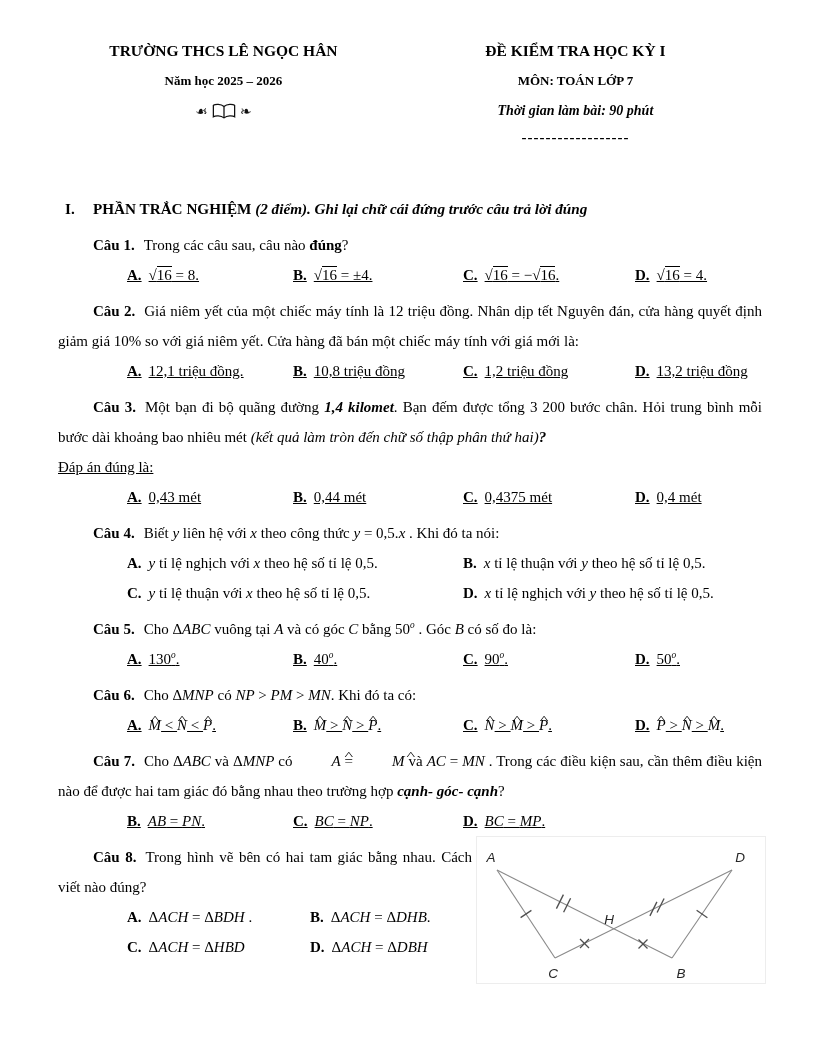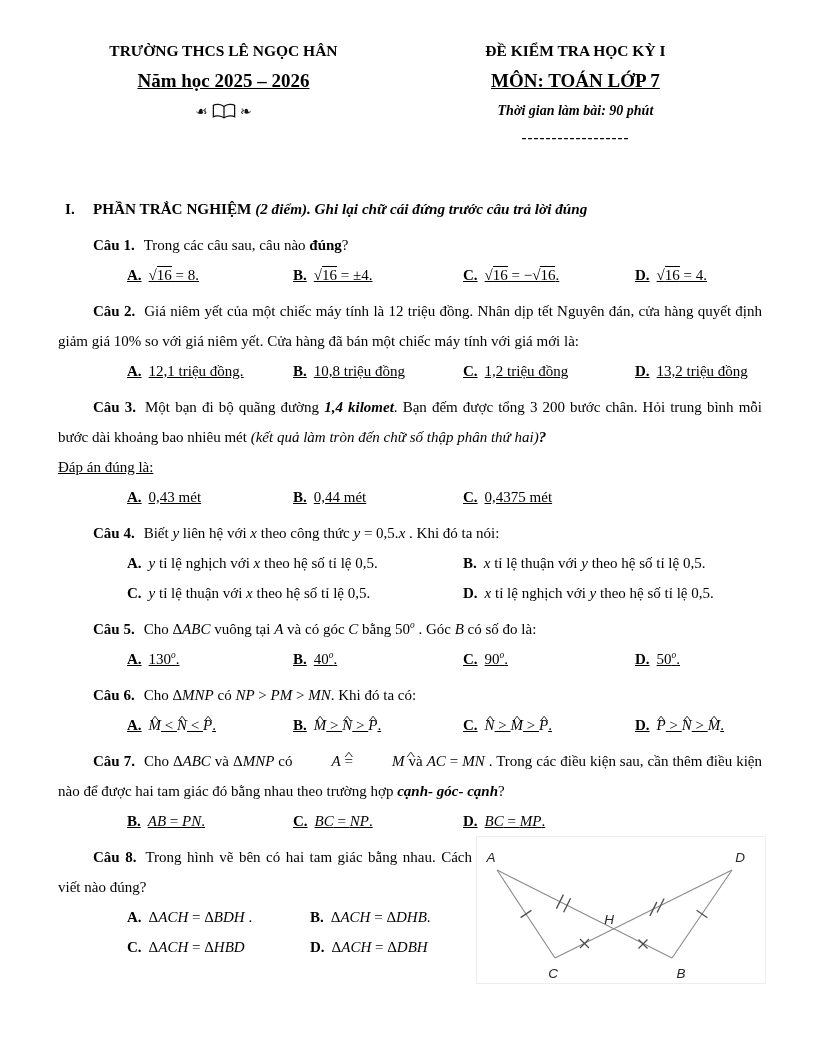--- a/index.html
+++ b/index.html
@@ -13,21 +13,21 @@
     font-family:"Liberation Serif","DejaVu Serif",serif;
     font-size:15px;
     overflow:hidden;
     border-radius:16px;
   }
   
   .header { display:flex; padding:36px 54px 0 58px; }
   .h-left  { width:47%; text-align:center; }
   .h-right { width:53%; text-align:center; }
   .h-line  { line-height:30px; font-weight:bold; font-size:15.5px; }
-  .h-sub   { line-height:30px; font-weight:bold; font-size:19px;text-decoration:underline; }
+  .h-sub   { line-height:30px; font-weight:bold; font-size:13px; }
   .h-time  { line-height:30px; font-weight:bold; font-style:italic; font-size:14px; }
   .h-divider { line-height:22px; font-weight:bold; letter-spacing:1px; }
   .ornament { display:flex; justify-content:center; align-items:center; gap:4px; line-height:30px; }
   .orn-glyph { font-family:"DejaVu Sans",sans-serif; font-size:14px; color:#111; }
   
   .content { padding:0 54px 0 58px; }
   .section-heading { margin-top:46px; display:flex; line-height:30px; font-weight:bold; font-size:15.2px; }
   .section-numeral { width:35px; padding-left:7px; }
   .section-note { font-style:italic; }
   
@@ -118,20 +118,21 @@
       </div>
     </div>
 
     <div class="question">
       <p class="q-text"><b class="q-label">Câu 3.</b><span>Một bạn đi bộ quãng đường <b><i>1,4 kilomet</i></b>. Bạn đếm được tổng  3 200  bước chân. Hỏi trung bình mỗi bước dài khoảng bao nhiêu mét <i>(kết quả làm tròn đến chữ số thập phân thứ hai)</i><b><i>?</i></b></span></p>
       <div class="q-sub">Đáp án đúng là:</div>
       <div class="opts opts-4">
         <span class="opt"><b class="opt-k">A.</b><span>0,43 mét</span></span>
         <span class="opt"><b class="opt-k">B.</b><span>0,44 mét</span></span>
         <span class="opt"><b class="opt-k">C.</b><span>0,4375 mét</span></span>
+        <span class="opt"><b class="opt-k">D.</b><span>0,4 mét</span></span>
       </div>
     </div>
 
     <div class="question">
       <p class="q-text"><b class="q-label">Câu 4.</b><span>Biết <i>y</i> liên hệ với <i>x</i> theo công thức <i>y</i> = 0,5.<i>x</i> . Khi đó ta nói:</span></p>
       <div class="opts opts-2w">
         <span class="opt"><b class="opt-k">A.</b><span><i>y</i> tỉ lệ nghịch với <i>x</i> theo hệ số tỉ lệ 0,5.</span></span>
         <span class="opt"><b class="opt-k">B.</b><span><i>x</i> tỉ lệ thuận với <i>y</i> theo hệ số tỉ lệ 0,5.</span></span>
         <span class="opt"><b class="opt-k">C.</b><span><i>y</i> tỉ lệ thuận với <i>x</i> theo hệ số tỉ lệ 0,5.</span></span>
         <span class="opt"><b class="opt-k">D.</b><span><i>x</i> tỉ lệ nghịch với <i>y</i> theo hệ số tỉ lệ 0,5.</span></span>

